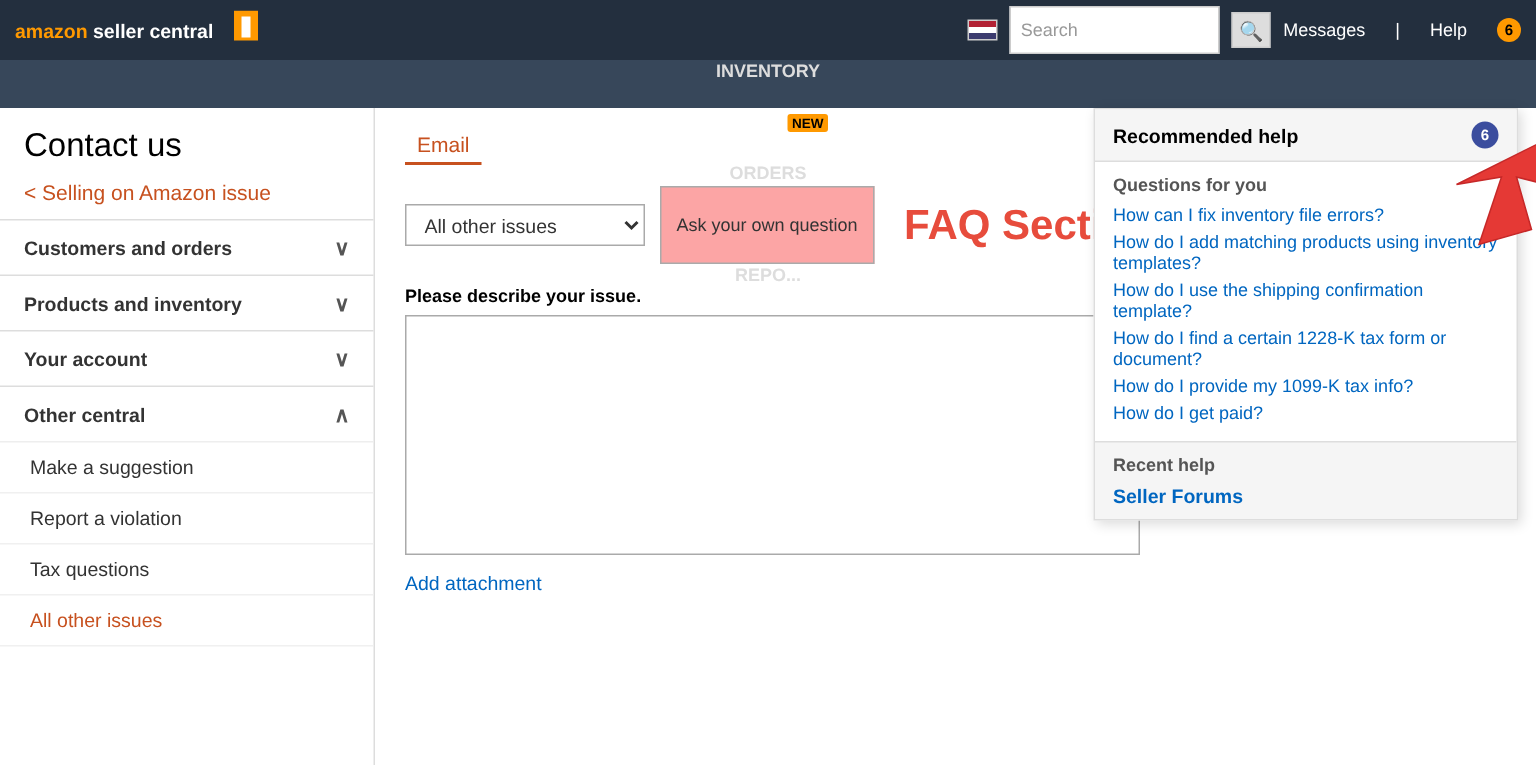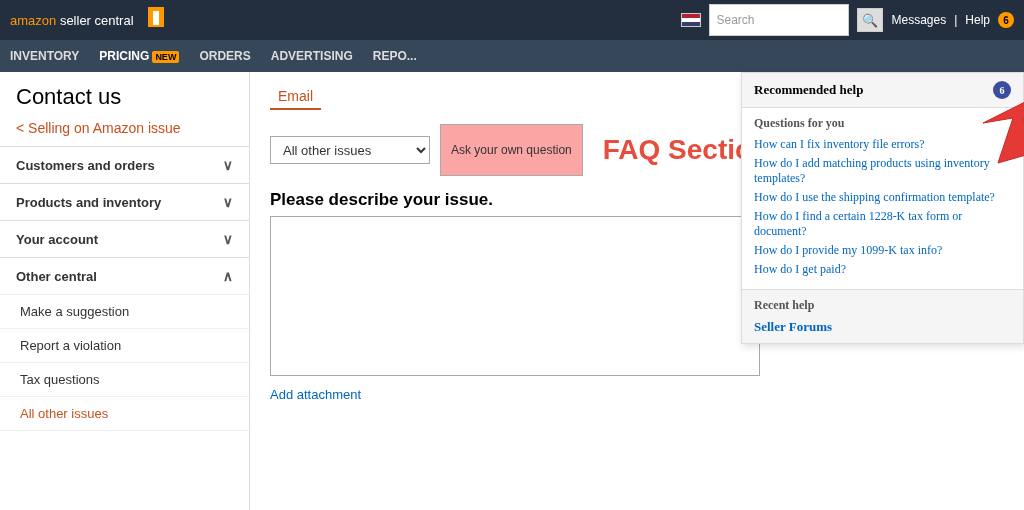--- a/index.html
+++ b/index.html
@@ -1,31 +1,31 @@
 <!DOCTYPE html>
 <html><head>
   <meta charset="utf-8">
   <style>
     * { margin: 0; padding: 0; box-sizing: border-box; }
     body { font-family: Arial, sans-serif; font-size: 13px; background: #fff; overflow: hidden; width: 1024px; height: 510px; position: relative; }
 
     
     .header { background: #232f3e; height: 40px; display: flex; align-items: center; padding: 0 10px; gap: 8px; }
-    .logo-text { color: #ff9900; font-weight: normal; font-size: 13px; }
+    .logo-text { color: #ff9900; font-weight: bold; font-size: 13px; }
     .logo-text span { color: #fff; }
     .flag { width: 20px; height: 14px; background: linear-gradient(#b22234 33%, #fff 33%, #fff 66%, #3c3b6e 66%); border: 1px solid #ccc; }
     .url-bar { background: #fff; border: 1px solid #ccc; padding: 2px 6px; font-size: 12px; color: #333; width: 180px; height: 24px; display: flex; align-items: center; }
     .search-bar { background: #fff; border: 1px solid #ccc; padding: 2px 6px; font-size: 12px; color: #999; width: 140px; height: 32px; display: flex; align-items: center; }
     .search-btn { background: #ddd; border: 1px solid #ccc; width: 26px; height: 24px; display: flex; align-items: center; justify-content: center; cursor: pointer; }
-    .header-btns { display: flex; gap: 8px; align-items: center; }
+    .header-btns { display: flex; gap: 20px; align-items: center; }
     .header-btn { color: #fff; font-size: 12px; cursor: pointer; }
     .badge { background: #f90; color: #000; border-radius: 50%; width: 16px; height: 16px; font-size: 10px; display: flex; align-items: center; justify-content: center; font-weight: bold; }
 
     
-    .nav-bar { background: #37475a; height: 32px; display: flex; align-items: center; padding: 0 10px; gap: 20px; }
+    .nav-bar { background: #37475a; height: 32px; display: flex; align-items: center; padding: 0 10px; gap: 20px; flex-direction: column; }
     .nav-item { color: #ddd; font-size: 12px; font-weight: bold; cursor: pointer; text-transform: uppercase; }
     .nav-item.new-badge { color: #fff; }
     .nav-item.new-badge::after { content: 'NEW'; background: #f90; color: #000; font-size: 9px; padding: 1px 3px; border-radius: 2px; margin-left: 3px; }
     .nav-item-rep { color: #ddd; font-size: 12px; font-weight: bold; }
 
     
     .main { display: flex; height: 438px; }
 
     
     .sidebar { width: 250px; border-right: 1px solid #ddd; flex-shrink: 0; }
@@ -41,21 +41,21 @@
 
     
     .content { flex: 1; padding: 12px 20px; position: relative; }
     .email-tab { color: #c7511f; border-bottom: 2px solid #c7511f; padding: 4px 8px; display: inline-block; font-size: 14px; margin-bottom: 14px; cursor: pointer; }
     .contact-reason-label { font-size: 13px; font-weight: bold; color: #333; margin-bottom: 6px; }
     .contact-reason-row { display: flex; align-items: center; gap: 10px; margin-bottom: 14px; }
     .contact-reason-select { border: 1px solid #aaa; padding: 4px 8px; font-size: 13px; color: #333; background: #fff; width: 160px; height: 28px; }
     .ask-btn { background: #fca5a5; border: 1px solid #aaa; padding: 18px 10px; font-size: 12px; color: #333; cursor: pointer; white-space: nowrap; }
     .faq-label { font-size: 28px; font-weight: bold; color: #e74c3c; display: inline-block; vertical-align: middle; margin-left: 10px; }
 
-    .describe-label { font-size: 17px; font-weight: bold; margin-bottom: 6px; }
+    .describe-label { font-size: 12px; font-weight: bold; margin-bottom: 6px; }
     .describe-textarea { width: 490px; height: 160px; border: 1px solid #aaa; resize: none; padding: 6px; font-size: 13px; }
     .add-attachment { color: #0066c0; font-size: 13px; cursor: pointer; margin-top: 8px; display: block; }
 
     
     .dropdown-panel { position: absolute; top: 0; right: 0; width: 310px; background: #fff; border: 1px solid #ddd; box-shadow: 2px 2px 8px rgba(0,0,0,0.15); z-index: 100; }
     .dropdown-panel-header { background: #f5f5f5; padding: 8px 12px; font-size: 13px; font-weight: bold; display: flex; justify-content: space-between; align-items: center; border-bottom: 1px solid #ddd; }
     .dropdown-panel-header .badge2 { background: #3b4d9e; color: #fff; border-radius: 50%; width: 18px; height: 18px; font-size: 10px; display: flex; align-items: center; justify-content: center; }
     .panel-section { padding: 8px 12px; }
     .panel-section-title { font-size: 12px; font-weight: bold; color: #555; margin-bottom: 6px; }
     .panel-link { color: #0066c0; font-size: 12px; display: block; margin-bottom: 4px; cursor: pointer; }
@@ -140,21 +140,21 @@
         <button class="ask-btn">Ask your own question</button>
         <span class="faq-label">FAQ Section</span>
       </div>
     </div>
 
     <div class="describe-label">Please describe your issue.</div>
     <textarea class="describe-textarea" style=""></textarea>
     <a class="add-attachment">Add attachment</a>
 
     
-    <div class="dropdown-panel" style="position:absolute;top:0;right:0;width:283px;font-family:Liberation Serif, serif;">
+    <div class="dropdown-panel" style="position:absolute;top:0;right:12px;width:283px;">
       <div class="dropdown-panel-header">
         <span>Recommended help</span>
         <div class="badge2" style="background:#3b4d9e;color:#fff;border-radius:50%;width:18px;height:18px;font-size:10px;display:flex;align-items:center;justify-content:center;">6</div>
       </div>
 
       <div class="panel-section">
         <div class="panel-section-title">Questions for you</div>
         <a class="panel-link">How can I fix inventory file errors?</a>
         <a class="panel-link">How do I add matching products using inventory templates?</a>
         <a class="panel-link">How do I use the shipping confirmation template?</a>

